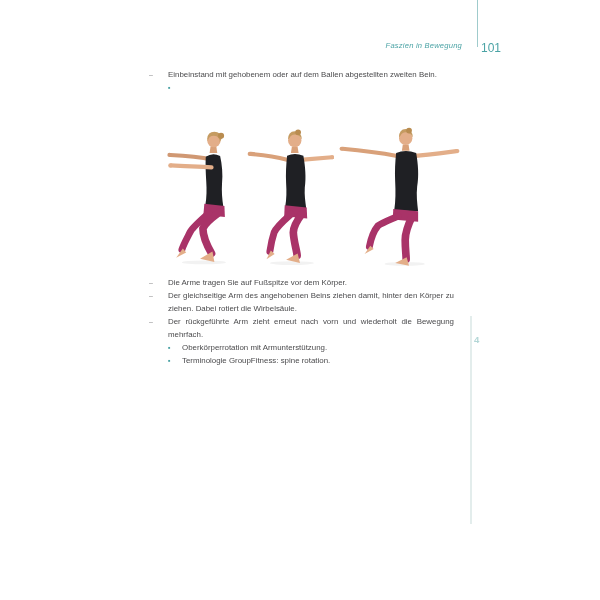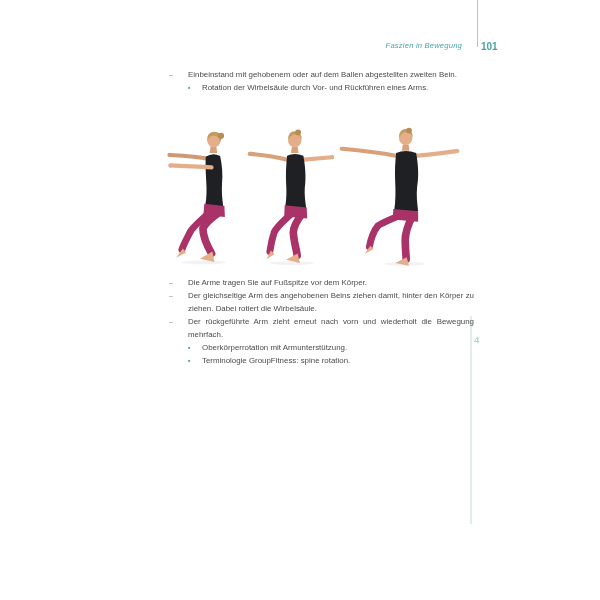--- a/index.html
+++ b/index.html
@@ -15,34 +15,34 @@
     position:absolute; top:41px; right:138px;
     font-size:7.6px; font-style:italic; letter-spacing:.2px;
     color:#4ba3a5;
   }
   .header-sep{
     position:absolute; left:477px; top:0;
     width:1px; height:47px; background:#9fcbcc;
   }
   .page-number{
     position:absolute; left:481px; top:41px;
-    font-size:10px; color:#4ba3a5;font-weight:bold;
+    font-size:12px; color:#4ba3a5;
   }
   
   .margin-rule{
     position:absolute; left:470px; top:316px;
     width:1.5px; height:281px; background:#e3edec;
   }
   .chapter-tab{
     position:absolute; left:474px; top:334px;
     font-size:9.5px; font-weight:bold; color:#b2d6d6;
   }
   
   .list{
-    position:absolute; left:168px; width:306px;
+    position:absolute; left:148px; width:306px;
     font-size:7.9px; line-height:13px; color:#4b4b4d;
   }
   .list-top{top:68px;}
   .list-bottom{top:276px;}
   .li{position:relative; text-align:justify;}
   .li.lvl1{padding-left:20px;}
   .li.lvl2{padding-left:34px;}
   .marker{position:absolute; top:0;}
   .lvl1 > .marker{left:1px; color:#8b8b8d; font-size:7px;}
   .lvl2 > .marker{left:20px; color:#4ba3a5; font-size:7.5px;}
@@ -65,21 +65,20 @@
   <div class="margin-rule"></div>
   <div class="chapter-tab">4</div>
 
   <div class="list list-top">
     <div class="li lvl1">
       <span class="marker">–</span>
       <span>Einbeinstand mit gehobenem oder auf dem Ballen abgestellten zweiten Bein.</span>
     </div>
     <div class="li lvl2">
       <span class="marker">▪</span>
-      <span>Rotation der Wirbelsäule durch Vor- und Rückführen eines Arms.</span>
     </div>
   </div>
 
   <div class="photos">
 
     <svg width="86" height="142" viewBox="0 0 90 148" xmlns="http://www.w3.org/2000/svg">
       <ellipse cx="48" cy="142.5" rx="23" ry="2" fill="#f2f2f2"></ellipse>
       <path d="M57,35 C44,32 26,30.5 13,30" stroke="#d09873" stroke-width="4.2" stroke-linecap="round" fill="none"></path>
       <circle cx="12" cy="30" r="2.2" fill="#d09873"></circle>
       <path d="M50,32 Q57,27 65,31 C67,40 68,50 67,60 C66.5,68 67,76 68.5,85 L49.5,83 C51,74 51,66 50.5,58 C50,49 49.5,40 50,32 Z" fill="#1f2024"></path>

